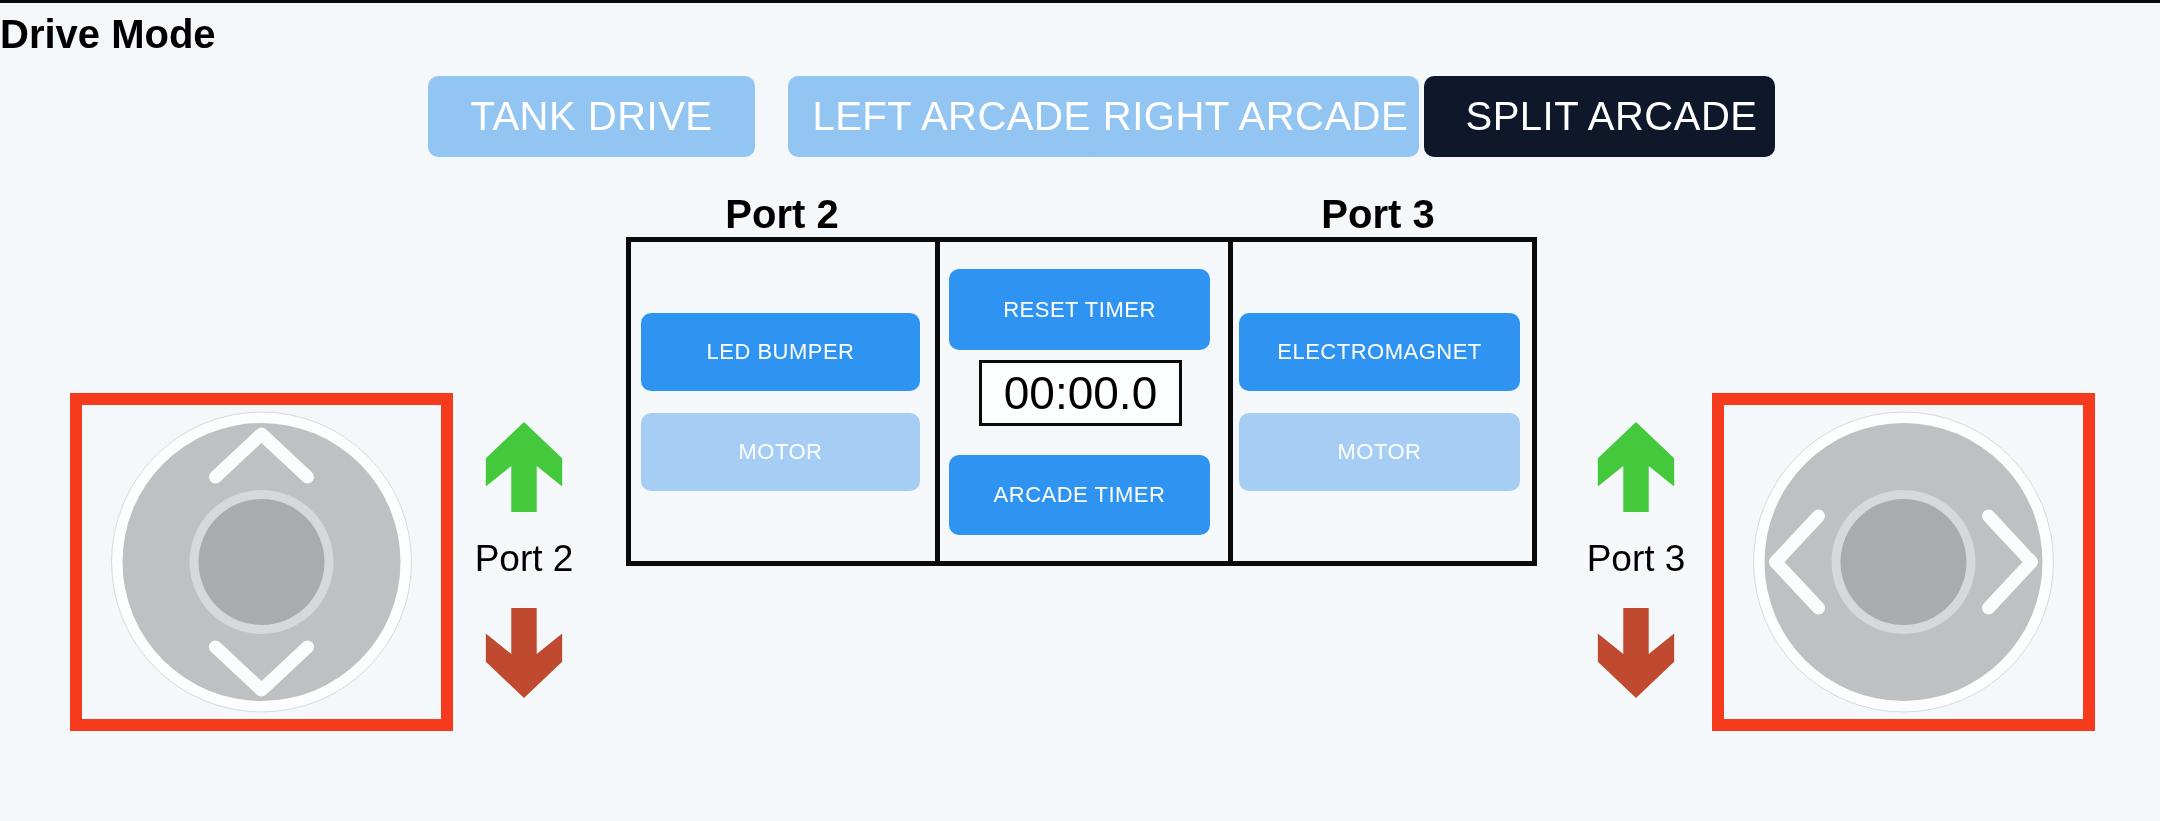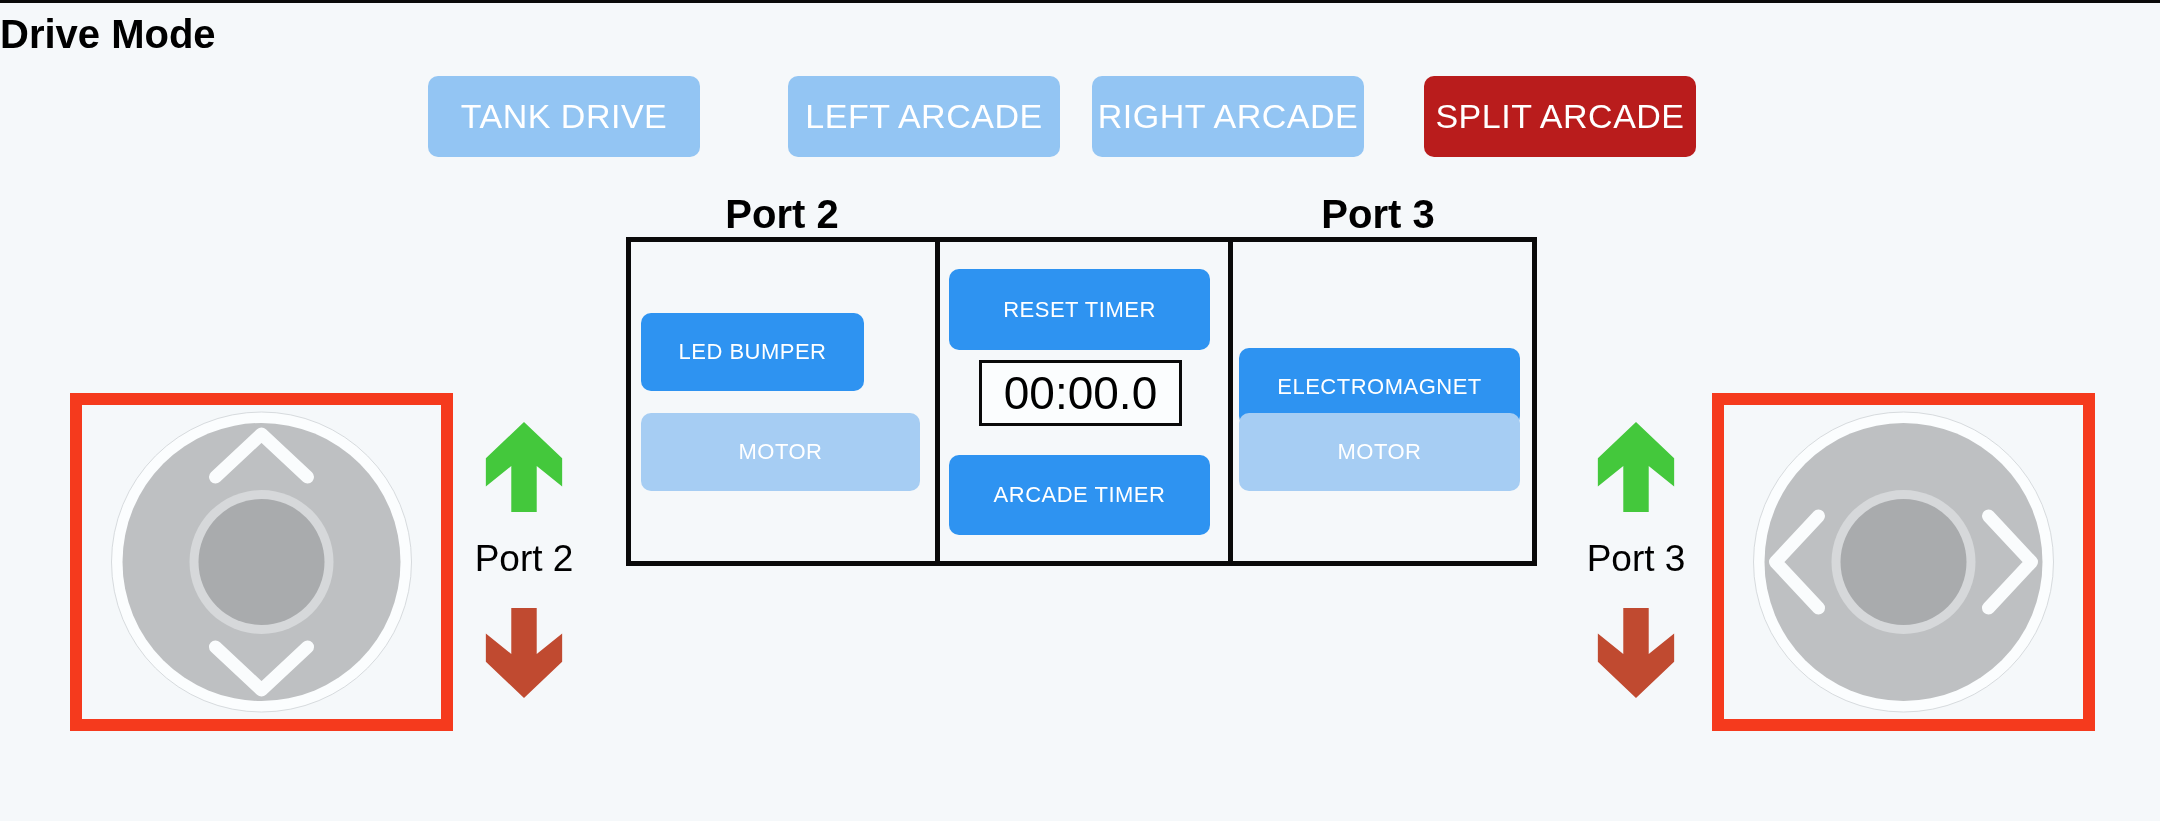--- a/index.html
+++ b/index.html
@@ -7,26 +7,26 @@
     position:relative;width:2160px;height:821px;overflow:hidden;
     background:#f5f8fa;font-family:"Liberation Sans",sans-serif;
   }
   .topbar{position:absolute;left:0;top:0;width:2160px;height:3px;background:#0a0a0a;}
   .page-title{
     position:absolute;left:0;top:12px;width:2160px;text-align:left;
     font-size:40px;font-weight:bold;color:#000;
   }
   
   .drive-btn{
-    position:absolute;top:76px;width:272px;height:81px;border-radius:10px;
+    position:absolute;top:76px;width:327px;height:81px;border-radius:10px;
     display:flex;align-items:center;justify-content:center;
-    color:#fff;font-size:34px;letter-spacing:0.5px;cursor:pointer;
+    color:#fff;font-size:40px;letter-spacing:0.5px;cursor:pointer;
     background:#93c5f3;
   }
-  .drive-btn.active{background:#b91c1c;}
+  .drive-btn.active{background:#0f172a;padding-left:24px;}
   .db0{left:428px;} .db1{left:788px;} .db2{left:1092px;} .db3{left:1424px;}
   
   .col-header{
     position:absolute;top:192px;width:300px;text-align:center;
     font-size:40px;font-weight:bold;color:#000;
   }
   .ch0{left:632px;} .ch1{left:932px;} .ch2{left:1228px;}
   
   .ctl-table{
     position:absolute;left:626px;top:237px;width:911px;height:329px;
@@ -34,25 +34,25 @@
   }
   .tdiv{position:absolute;top:0;width:5px;height:100%;background:#0a0a0a;}
   .tdiv1{left:304px;} .tdiv2{left:597px;}
   
   .tbl-btn{
     position:absolute;border-radius:10px;display:flex;align-items:center;justify-content:center;
     color:#fff;font-size:22px;letter-spacing:0.5px;cursor:pointer;
   }
   .btn-on{background:#2e93f1;}
   .btn-off{background:#a6cdf3;}
-  .led-bumper{left:641px;top:313px;width:223px;height:78px;}
+  .led-bumper{left:641px;top:313px;width:279px;height:78px;}
   .motor-left{left:641px;top:413px;width:279px;height:78px;}
   .reset-timer{left:949px;top:269px;width:261px;height:81px;}
   .start-timer{left:949px;top:455px;width:261px;height:80px;}
-  .electromagnet{left:1239px;top:313px;width:281px;height:78px;margin-top:35px;}
+  .electromagnet{left:1239px;top:313px;width:281px;height:78px;}
   .motor-right{left:1239px;top:413px;width:281px;height:78px;}
   .timer-display{
     position:absolute;left:979px;top:360px;width:203px;height:66px;
     border:3px solid #0a0a0a;box-sizing:border-box;background:#fbfdfe;
     display:flex;align-items:center;justify-content:center;
     font-size:46px;color:#000000;
   }
   
   .stick-box{
     position:absolute;top:393px;width:383px;height:338px;box-sizing:border-box;

